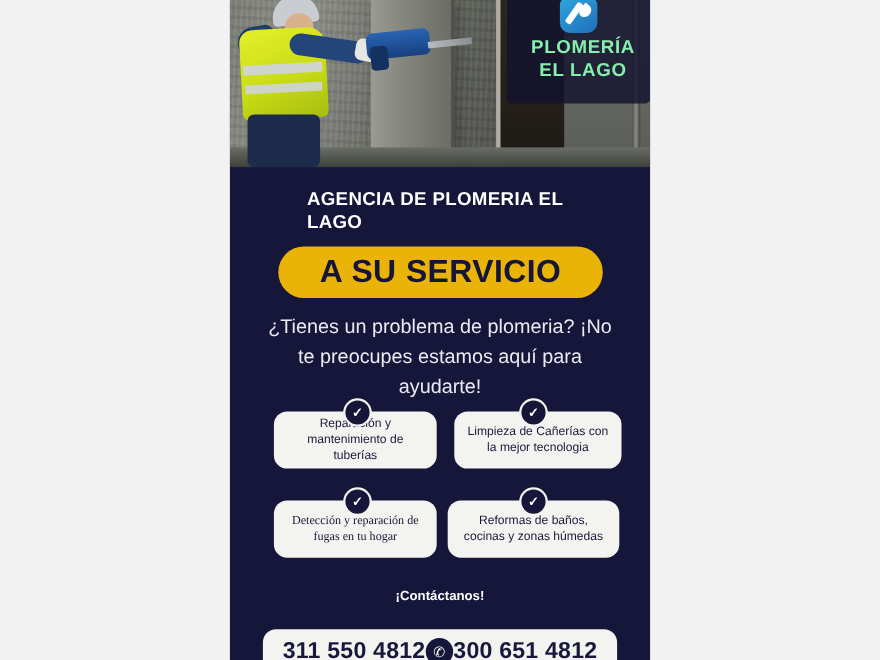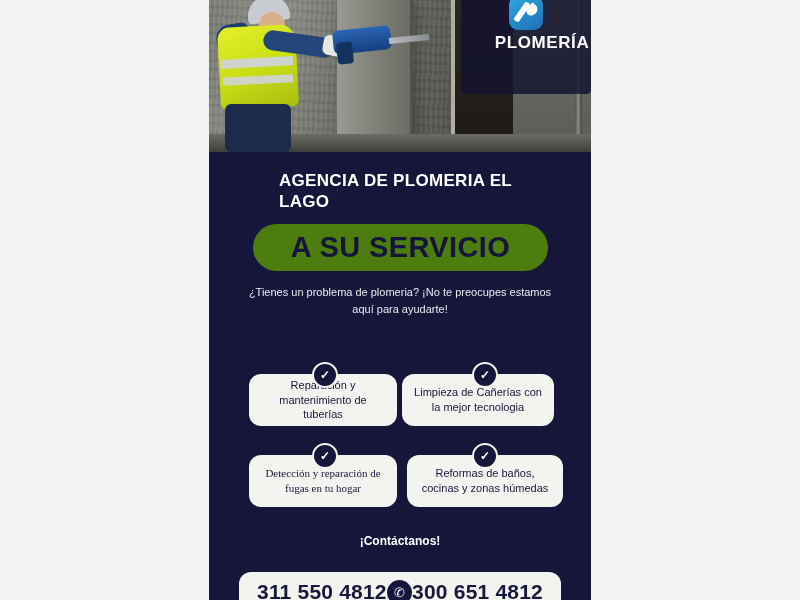--- a/index.html
+++ b/index.html
@@ -196,26 +196,25 @@
   .logo-badge .wrench {
     position: absolute; left: 10px; top: 5px; width: 6px; height: 22px;
     background: #ffffff; border-radius: 2px; transform: rotate(35deg);
   }
   .logo-badge .drop {
     position: absolute; left: 18px; top: 8px; width: 10px; height: 12px;
     background: #ffffff; border-radius: 0 50% 50% 50%; transform: rotate(45deg);
   }
   .logo-text {
     position: absolute; left: 0; top: 38px; width: 138px;
-    color: #ffffff;
+    color: #86efac;
     font-size: 17px;
     font-weight: 700;
     letter-spacing: 0.6px;
     line-height: 1.25;
-    padding-left: 12px;
   }
 
   
   .body-area {
     position: absolute;
     left: 0;
     top: 152px;
     width: 382px;
     height: 448px;
     background: #16163a;
@@ -233,61 +232,61 @@
     line-height: 1.25;
     letter-spacing: 0.3px;
   }
 
   .service-pill {
     position: absolute;
     left: 44px;
     top: 72px;
     width: 295px;
     height: 47px;
-    background: #4d7c0f;
+    background: #eab308;
     border-radius: 26px;
     display: flex;
     align-items: center;
     justify-content: center;
   }
   .service-pill span {
     color: #15153a;
     font-size: 29px;
     font-weight: 700;
     letter-spacing: 0.4px;
   }
 
   .tagline {
     position: absolute;
     left: 30px;
     top: 132px;
     width: 322px;
     text-align: center;
     color: #eaeaf2;
-    font-size: 11px;
+    font-size: 18px;
     line-height: 1.5;
   }
 
   
   .card {
     position: absolute;
     background: #f3f3ef;
     border-radius: 12px;
     text-align: center;
     color: #18183c;
     font-size: 11px;
     line-height: 1.35;
     display: flex;
     align-items: center;
     justify-content: center;
     padding: 0 10px;
     box-sizing: border-box;
   }
   .card-1 { left: 40px;  top: 222px; width: 148px; height: 52px; }
-  .card-2 { left: 193px; top: 222px; width: 152px; height: 52px; }
+  .card-2 { left: 204px; top: 222px; width: 152px; height: 52px; }
   .card-3 { left: 40px;  top: 303px; width: 148px; height: 52px; font-family: Liberation Serif, serif; }
   .card-4 { left: 198px; top: 303px; width: 156px; height: 52px; }
 
   .check {
     position: absolute;
     width: 22px; height: 22px;
     background: #16163a;
     border-radius: 50%;
     border: 2px solid #f3f3ef;
     display: flex; align-items: center; justify-content: center;
@@ -375,20 +374,21 @@
         <div class="bit"></div>
       </div>
 
       <div class="logo-plaque">
         <div class="logo-badge">
           <div class="wrench"></div>
           <div class="drop"></div>
         </div>
         <div class="logo-text">
           <div>PLOMERÍA</div>
+          <div>EL LAGO</div>
         </div>
       </div>
     </div>
 
     <div class="body-area">
 
       <div class="agency-title">AGENCIA DE PLOMERIA EL LAGO</div>
 
       <div class="service-pill">
         <span>A SU SERVICIO</span>

